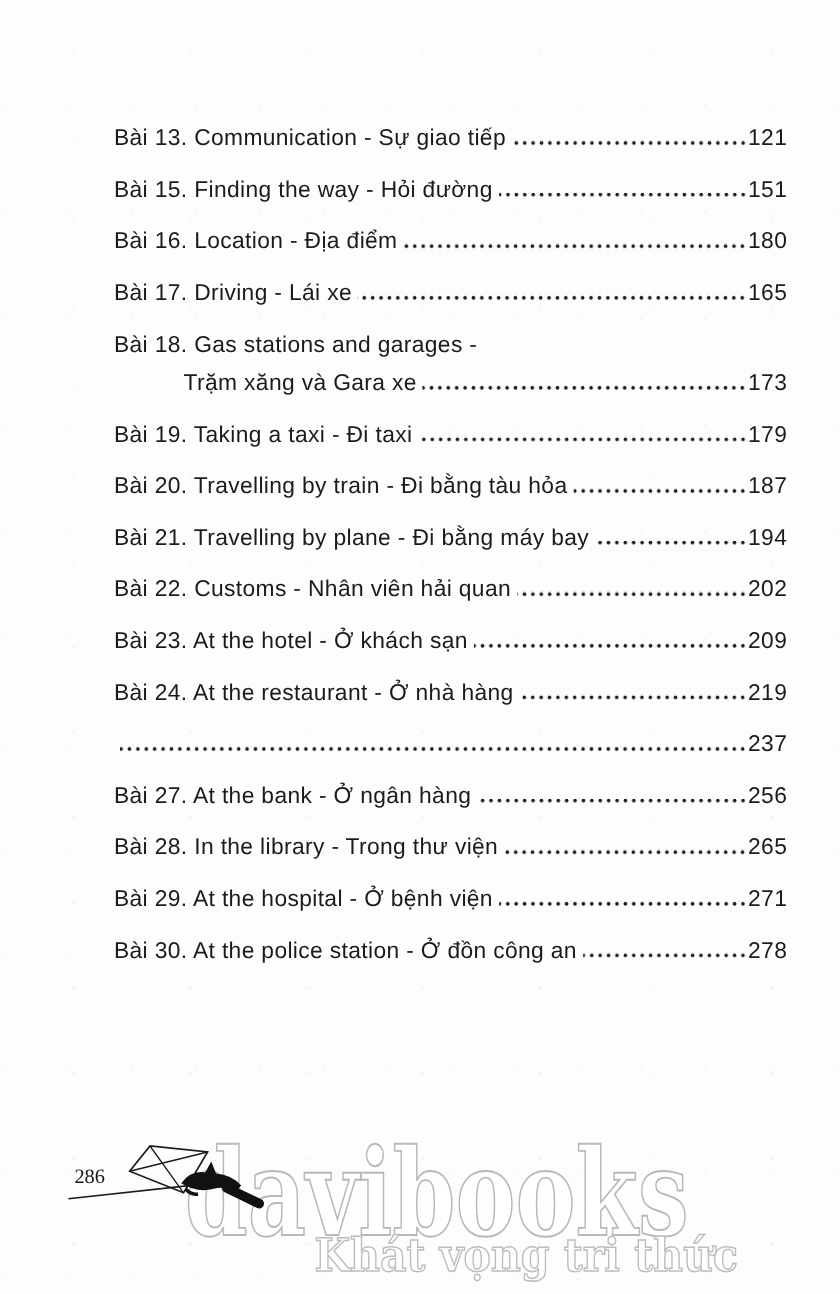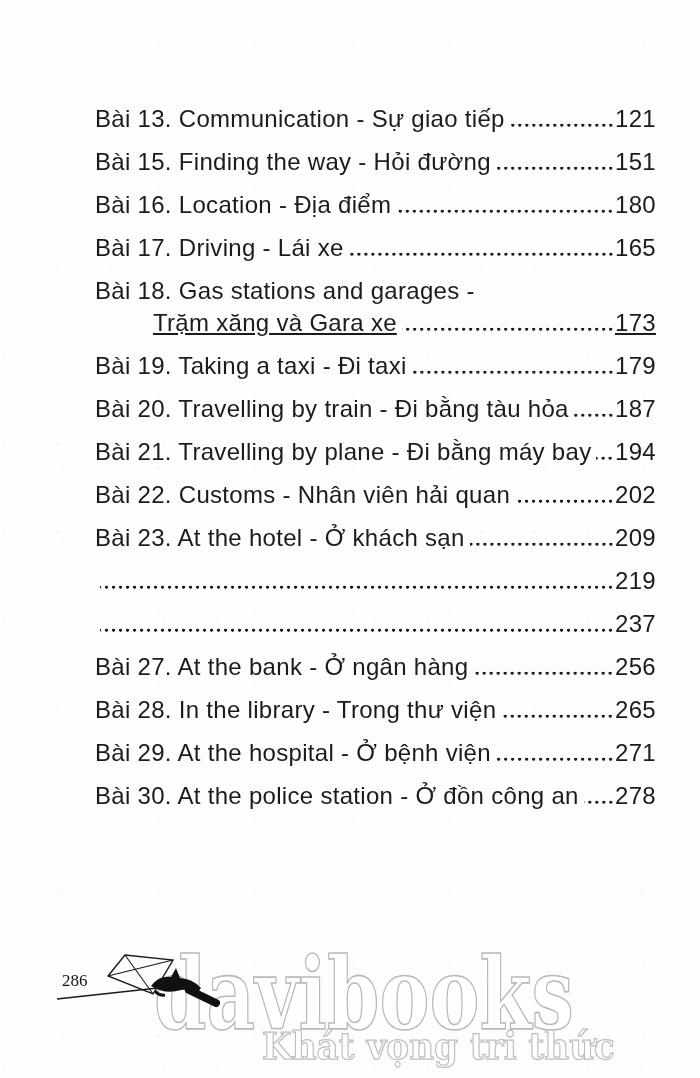--- a/index.html
+++ b/index.html
@@ -10,24 +10,24 @@
       radial-gradient(circle,#ededed 0.6px,transparent 1.1px),
       radial-gradient(circle,#f2f2f2 0.7px,transparent 1.2px);
     background-size:97px 71px,53px 89px;
     background-position:13px 7px,31px 43px;
     font-family:"Liberation Sans","DejaVu Sans",sans-serif;
     color:#1b1b1b;
   }
   .toc{position:absolute;left:95px;right:44px;top:95px;}
   .toc-row{
     display:flex;align-items:baseline;height:43px;box-sizing:border-box;
-    padding-top:10px;font-size:24px;letter-spacing:0.3px;white-space:nowrap;
+    padding-top:10px;font-size:19px;letter-spacing:0.3px;white-space:nowrap;
   }
   .toc-row.head{height:32px;text-align:right;}
-  .toc-row.cont{padding-left:58px;text-decoration:underline;}
+  .toc-row.cont{padding-left:58px;}
   .toc-label{flex:0 0 auto;}
   .toc-dots{
     flex:1 1 8px;min-width:8px;height:4px;margin:0 1px 0 5px;align-self:baseline;
     background-image:radial-gradient(circle at 50% 55%, #1c1c1c 1.25px, transparent 1.8px);
     background-size:7px 4px;background-repeat:repeat-x;background-position:right bottom;
   }
   .toc-page{flex:0 0 auto;}
   .folio{
     position:absolute;left:62px;top:971px;z-index:2;
     font-family:"Liberation Serif","DejaVu Serif",serif;font-size:17px;color:#161616;
@@ -101,20 +101,21 @@
         <span class="toc-label">Bài 22. Customs - Nhân viên hải quan</span>
         <span class="toc-dots"></span>
         <span class="toc-page">202</span>
       </div>
       <div class="toc-row">
         <span class="toc-label">Bài 23. At the hotel - Ở khách sạn</span>
         <span class="toc-dots"></span>
         <span class="toc-page">209</span>
       </div>
       <div class="toc-row">
+        <span class="toc-label">Bài 24. At the restaurant - Ở nhà hàng</span>
         <span class="toc-dots"></span>
         <span class="toc-page">219</span>
       </div>
       <div class="toc-row">
         <span class="toc-dots"></span>
         <span class="toc-page">237</span>
       </div>
       <div class="toc-row">
         <span class="toc-label">Bài 27. At the bank - Ở ngân hàng</span>
         <span class="toc-dots"></span>

